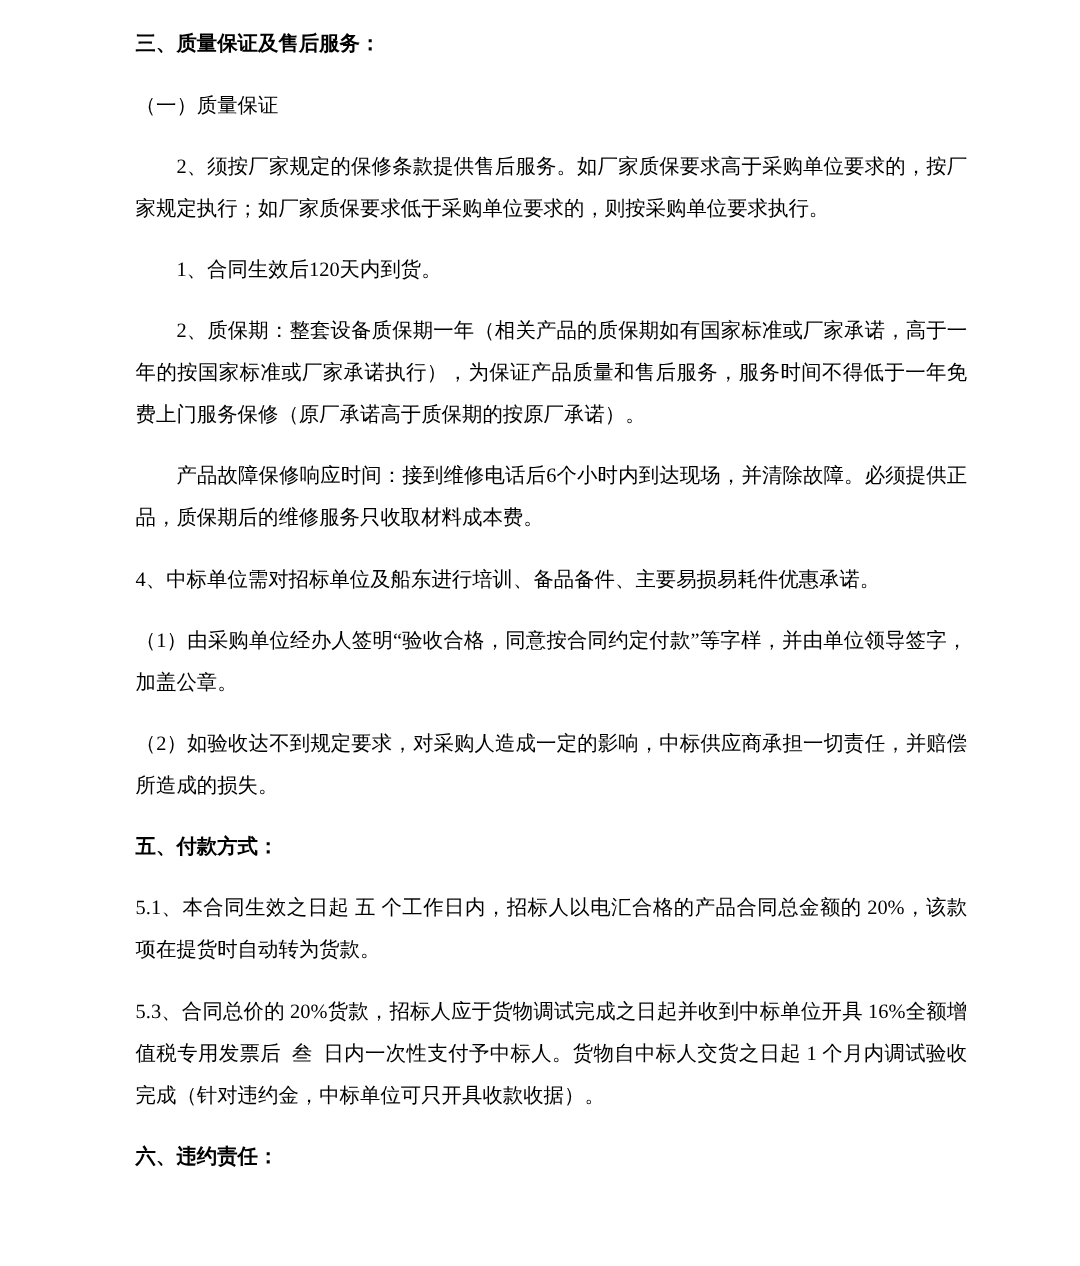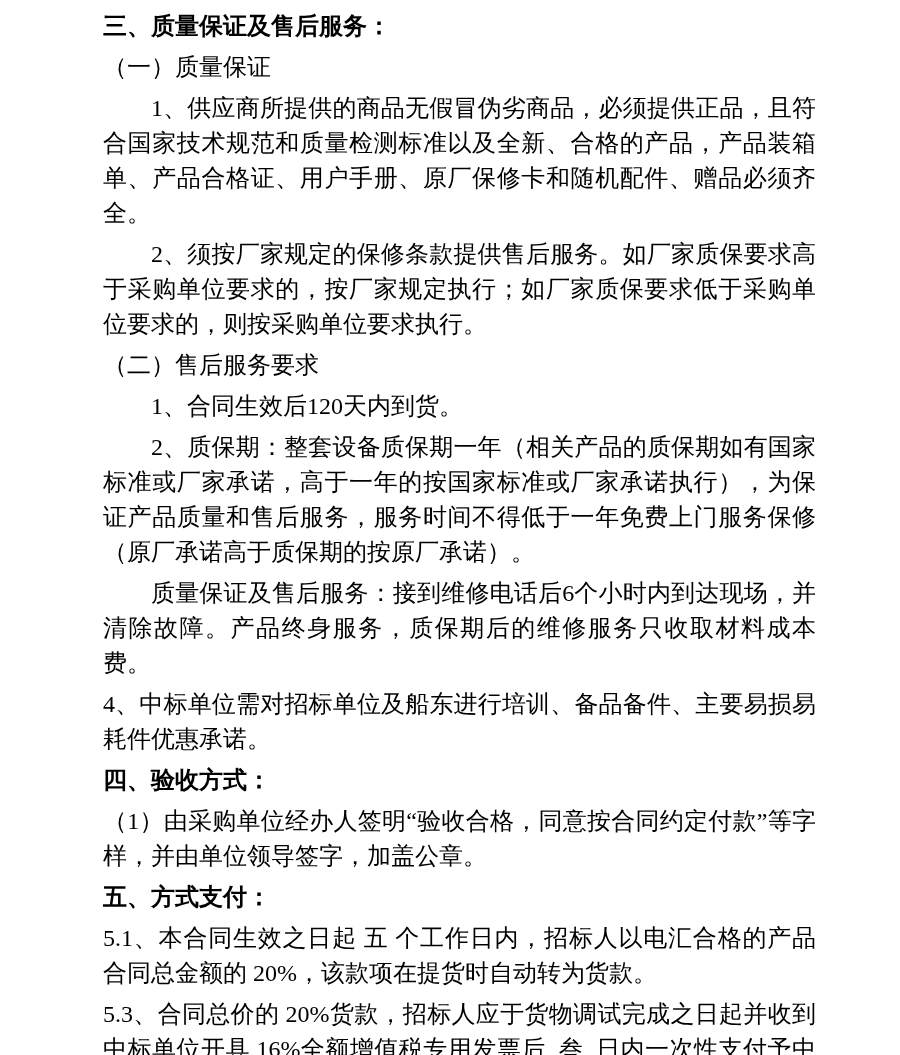--- a/index.html
+++ b/index.html
@@ -15,23 +15,23 @@
     color: #000000;
   }
   .page {
     box-sizing: border-box;
     width: 900px;
     height: 1055px;
     padding: 3px 78px 0 97px;
     background: #ffffff;
   }
   p.line {
-    margin: 6px;
+    margin: 16px;
     padding: 0;
-    font-size: 24px;
+    font-size: 17px;
     line-height: 35px;
     text-align: justify;
     white-space: pre-wrap;
     word-break: break-all;
   }
   p.line.heading {
     font-weight: bold;
   }
   p.line.indent2 {
     text-indent: 2em;
@@ -40,26 +40,25 @@
     text-underline-offset: 3px;
   }
 </style>
 </head>
 <body>
 
 <div class="page">
   <div id="doc">
       <p class="line heading"><span>三、质量保证及售后服务：</span></p>
       <p class="line"><span>（一）质量保证</span></p>
-      <p class="line indent2"><span>1、供应商所提供的商品无假冒伪劣商品，必须提供正品，且符合国家技术规范和质量检测标准以及全新、合格的产品，产品装箱单、产品合格证、用户手册、原厂保修卡和随机配件、赠品必须齐全。</span></p>
       <p class="line indent2"><span>2、须按厂家规定的保修条款提供售后服务。如厂家质保要求高于采购单位要求的，按厂家规定执行；如厂家质保要求低于采购单位要求的，则按采购单位要求执行。</span></p>
-      <p class="line"><span>（二）售后服务要求</span></p>
       <p class="line indent2"><span>1、合同生效后</span><span class="u">120</span><span>天内到货。</span></p>
       <p class="line indent2"><span>2、质保期：整套设备质保期一年（相关产品的质保期如有国家标准或厂家承诺，高于一年的按国家标准或厂家承诺执行），为保证产品质量和售后服务，服务时间不得低于一年免费上门服务保修（原厂承诺高于质保期的按原厂承诺）。</span></p>
-      <p class="line indent2"><span>质量保证及售后服务：接到维修电话后6个小时内到达现场，并清除故障。产品终身服务，质保期后的维修服务只收取材料成本费。</span></p>
+      <p class="line indent2"><span>产品故障保修响应时间：接到维修电话后6个小时内到达现场，并清除故障。必须提供正品，质保期后的维修服务只收取材料成本费。</span></p>
       <p class="line"><span>4、中标单位需对招标单位及船东进行培训、备品备件、主要易损易耗件优惠承诺。</span></p>
-      <p class="line heading"><span>四、验收方式：</span></p>
       <p class="line"><span>（1）由采购单位经办人签明“验收合格，同意按合同约定付款”等字样，并由单位领导签字，加盖公章。</span></p>
-      <p class="line heading"><span>五、方式支付：</span></p>
+      <p class="line"><span>（2）如验收达不到规定要求，对采购人造成一定的影响，中标供应商承担一切责任，并赔偿所造成的损失。</span></p>
+      <p class="line heading"><span>五、付款方式：</span></p>
       <p class="line"><span>5.1、本合同生效之日起</span><span class="u">&nbsp;五&nbsp;</span><span>个工作日内，招标人以</span><span class="u">电汇</span><span>合格的产品</span><span class="u">合同总金额的 20%</span><span>，该款项在提货时自动转为货款。</span></p>
       <p class="line"><span>5.3、合同总价的 20%货款，招标人应于货物调试完成之日起并收到中标单位开具 16%全额增值税专用发票后 </span><span class="u">&nbsp;叁&nbsp;&nbsp;</span><span>日内一次性支付予中标人。货物自中标人交货之日起 1 个月内调试验收完成（针对违约金，中标单位可只开具收款收据）。</span></p>
+      <p class="line heading"><span>六、违约责任：</span></p>
     </div>
 </div>
 
 </body></html>

